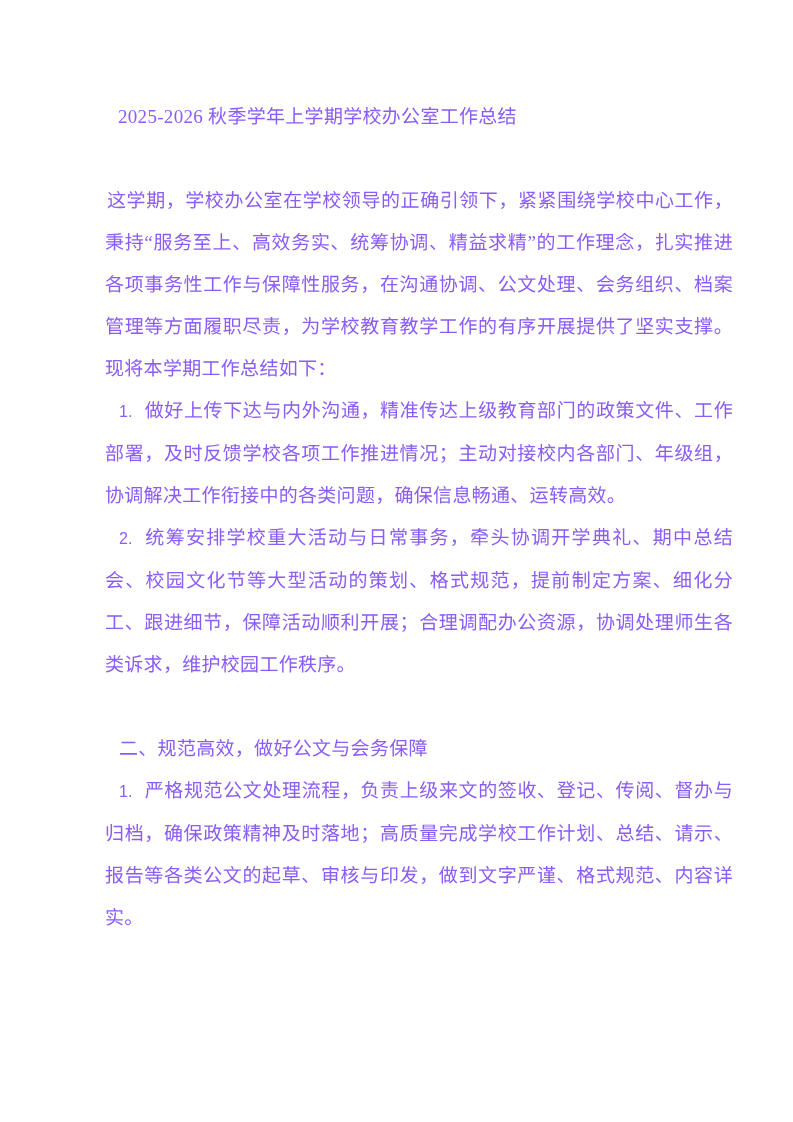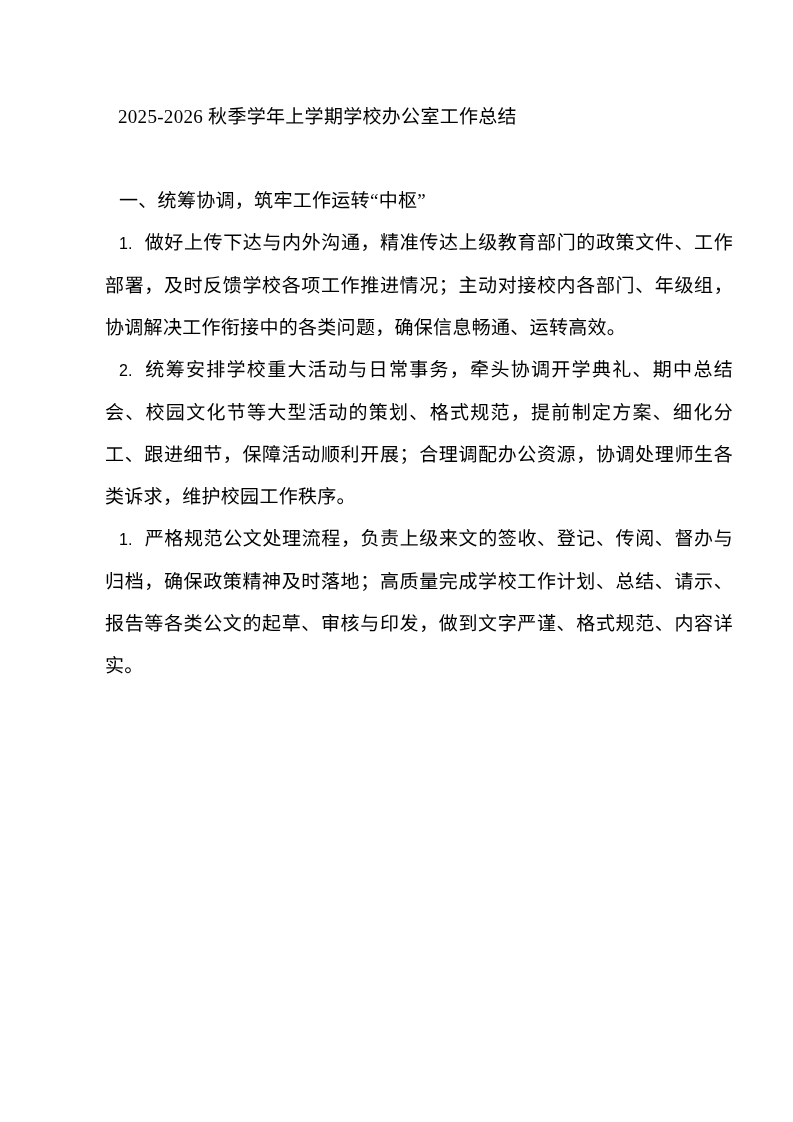--- a/index.html
+++ b/index.html
@@ -12,21 +12,21 @@
     width: 793px;
     height: 1122px;
     margin: 0 auto;
     background: #ffffff;
     overflow: hidden;
     box-sizing: border-box;
     padding: 96px 60px 0 105px;
     font-family: "Liberation Serif", "DejaVu Serif", serif;
     font-size: 19px;
     line-height: 42px;
-    color: #000000;
+    color: #8b5cf6;
     text-align: justify;
     letter-spacing: 0.3px;
   }
   .page p {
     margin: 0;
   }
   .doc-title {
     text-indent: 13px;
   }
   .intro {
@@ -49,22 +49,23 @@
     display: inline-block;
     width: 12px;
   }
 </style>
 </head>
 <body>
 
 <div class="page">
   <p class="doc-title">2025-2026 秋季学年上学期学校办公室工作总结</p>
 
+  <p class="intro">这学期，学校办公室在学校领导的正确引领下，紧紧围绕学校中心工作，秉持“服务至上、高效务实、统筹协调、精益求精”的工作理念，扎实推进各项事务性工作与保障性服务，在沟通协调、公文处理、会务组织、档案管理等方面履职尽责，为学校教育教学工作的有序开展提供了坚实支撑。现将本学期工作总结如下：</p>
 
-  <p class="heading">一、统筹协调，筑牢工作运转“中枢”</p>
 
   <p class="item"><span class="num">1.</span><span class="tab"></span><span>做好上传下达与内外沟通，精准传达上级教育部门的政策文件、工作部署，及时反馈学校各项工作推进情况；主动对接校内各部门、年级组，协调解决工作衔接中的各类问题，确保信息畅通、运转高效。</span></p>
 
   <p class="item"><span class="num">2.</span><span class="tab"></span><span>统筹安排学校重大活动与日常事务，牵头协调开学典礼、期中总结会、校园文化节等大型活动的策划、格式规范，提前制定方案、细化分工、跟进细节，保障活动顺利开展；合理调配办公资源，协调处理师生各类诉求，维护校园工作秩序。</span></p>
 
+  <p class="heading">二、规范高效，做好公文与会务保障</p>
 
   <p class="item"><span class="num">1.</span><span class="tab"></span><span>严格规范公文处理流程，负责上级来文的签收、登记、传阅、督办与归档，确保政策精神及时落地；高质量完成学校工作计划、总结、请示、报告等各类公文的起草、审核与印发，做到文字严谨、格式规范、内容详实。</span></p>
 </div>
 
 </body></html>

